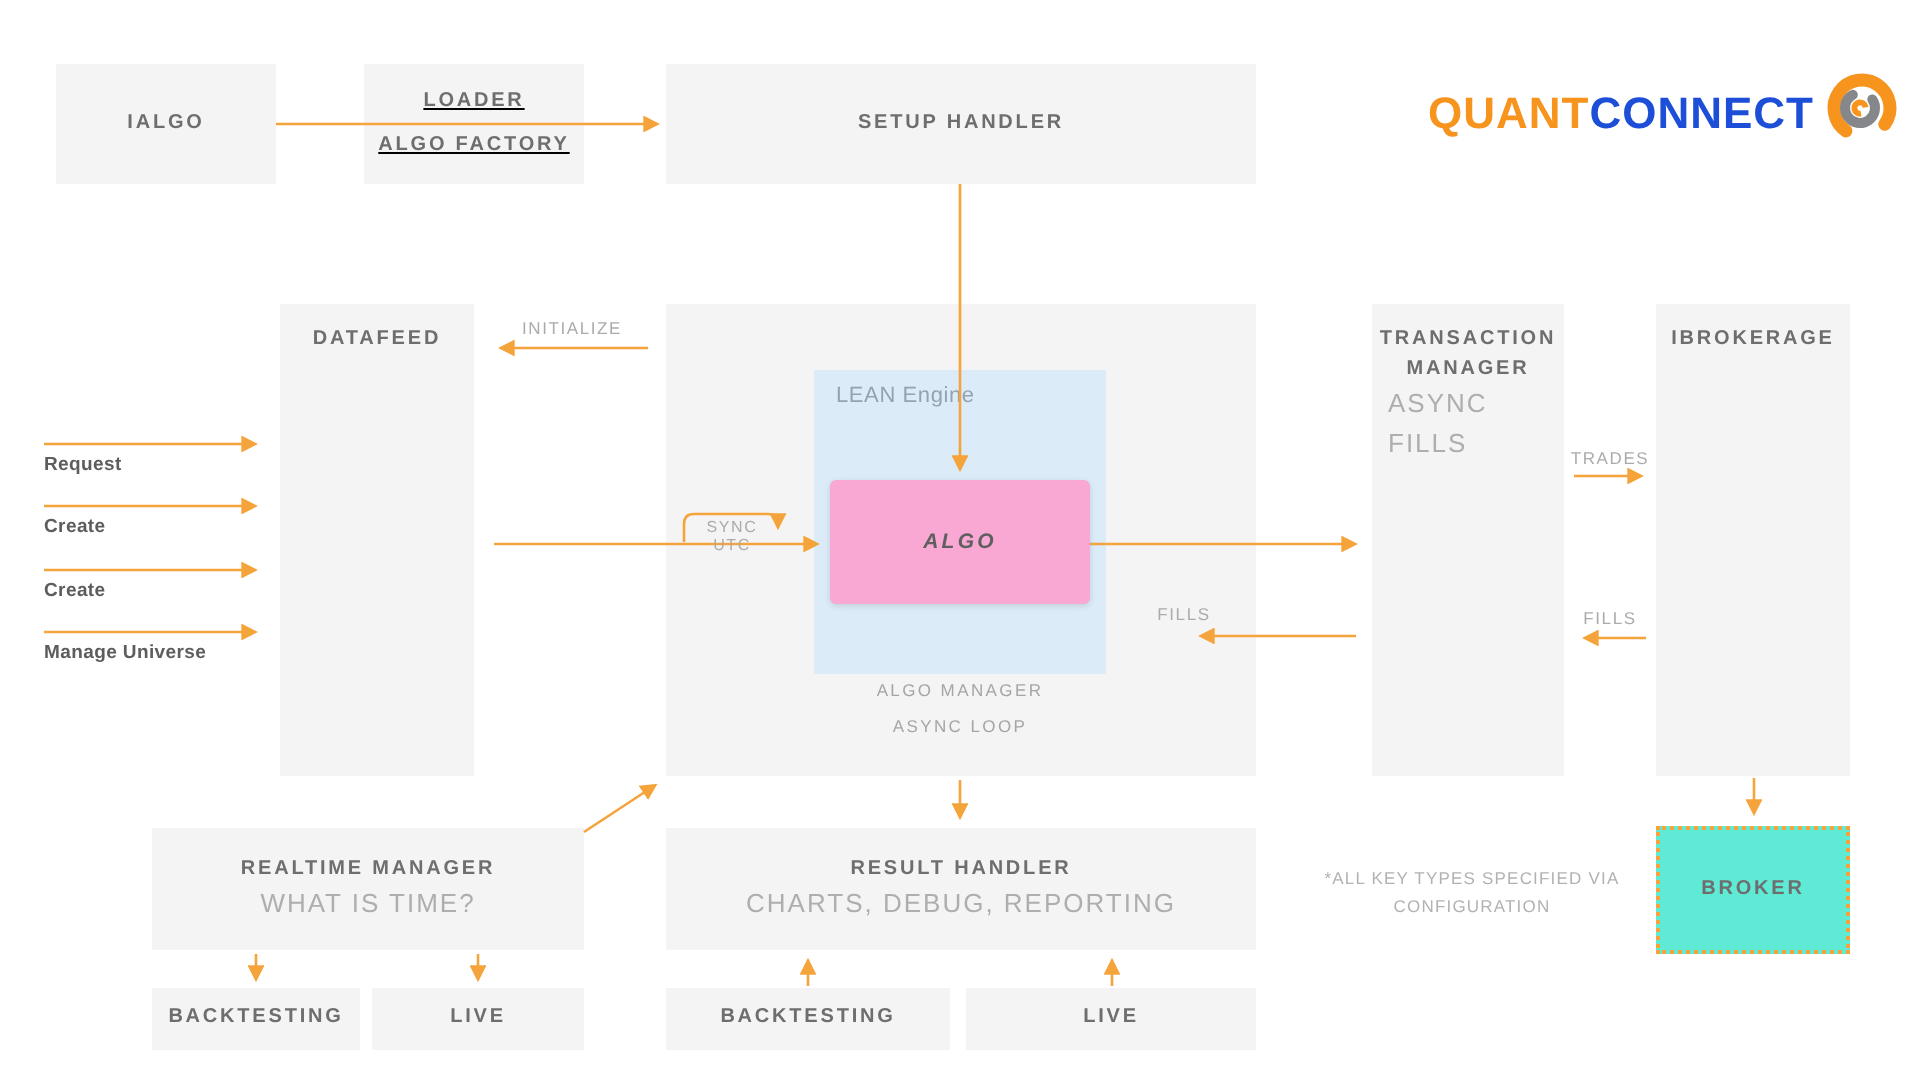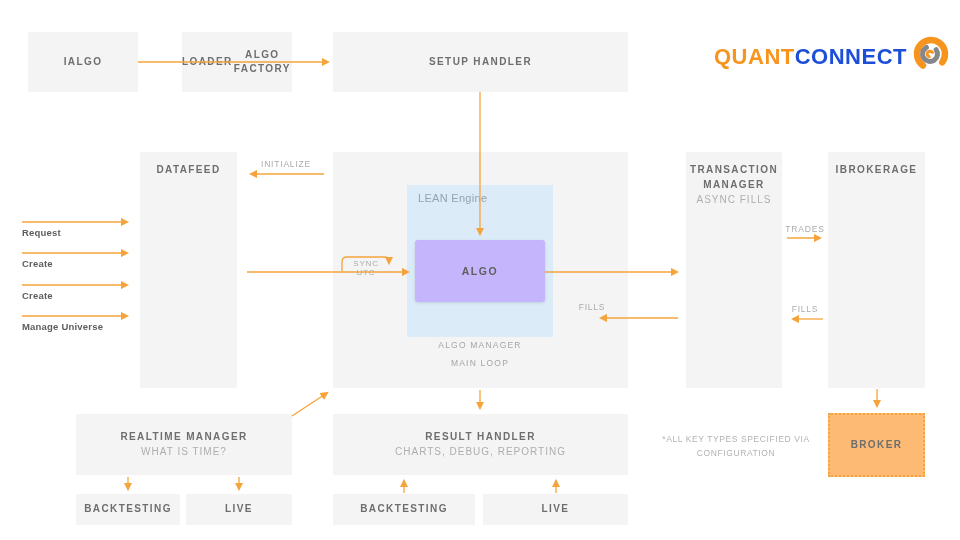--- a/index.html
+++ b/index.html
@@ -2,34 +2,34 @@
 <html><head>
 <meta charset="utf-8">
 <style>
   html,body{margin:0;padding:0;background:#ffffff;}
   .canvas{
     position:relative;width:960px;height:540px;background:#ffffff;overflow:hidden;
     font-family:"Liberation Sans","DejaVu Sans",sans-serif;
   }
   .box{position:absolute;background:#f4f4f4;z-index:1;box-sizing:border-box;}
   .title{font-size:10px;font-weight:700;color:#6e6e6e;letter-spacing:1.4px;text-align:center;line-height:1.45;}
-  .subtitle{font-size:10px;font-weight:400;color:#aeaeae;letter-spacing:1px;text-align:left;line-height:1.5;}
+  .subtitle{font-size:13px;font-weight:400;color:#aeaeae;letter-spacing:1px;text-align:left;line-height:1.5;}
   .v-center{display:flex;flex-direction:column;align-items:center;justify-content:center;}
   .t-top{display:flex;flex-direction:column;align-items:center;padding-top:11px;}
-  .spread{display:flex;flex-direction:row;align-items:center;justify-content:space-between;padding:12px 0;}
+  .spread{display:flex;flex-direction:column;align-items:center;justify-content:space-between;padding:12px 0;text-decoration:underline;}
   .blue-box{position:absolute;background:#dcebf8;z-index:2;}
   .lean-label{position:absolute;left:11px;top:7px;font-size:11px;color:#93a3b1;letter-spacing:.3px;}
-  .algo-box{position:absolute;background:#c4b5fd;border-radius:3px;z-index:3;
-    box-shadow:0 1px 3px rgba(0,0,0,.12);display:flex;align-items:center;justify-content:center;}
+  .algo-box{position:absolute;background:#f9a8d4;border-radius:3px;z-index:3;
+    box-shadow:0 1px 3px rgba(0,0,0,.12);display:flex;align-items:center;justify-content:center;font-style:italic;}
   .algo-title{font-size:10.5px;font-weight:700;color:#5f5f5f;letter-spacing:1.6px;}
   .inner-caption{position:absolute;z-index:4;font-size:8.5px;color:#a5a5a5;letter-spacing:1.2px;text-align:center;width:200px;}
   .edge-label{position:absolute;z-index:6;font-size:8.5px;color:#ababab;letter-spacing:.8px;text-align:center;}
   .input-label{position:absolute;z-index:6;font-size:9.5px;font-weight:700;color:#5d5d5d;letter-spacing:.2px;}
   .note{position:absolute;z-index:6;font-size:8.5px;color:#b2b2b2;letter-spacing:.6px;text-align:center;line-height:1.7;}
-  .broker-box{position:absolute;background:#fdba74;border:2px dotted #f5a43c;z-index:1;
+  .broker-box{position:absolute;background:#5eead4;border:2px dotted #f5a43c;z-index:1;
     display:flex;align-items:center;justify-content:center;box-sizing:border-box;}
   .arrow-layer{position:absolute;left:0;top:0;z-index:5;pointer-events:none;}
   .logo{position:absolute;left:714px;top:40px;display:flex;align-items:center;z-index:1;}
   .logo-text{font-size:22px;font-weight:700;letter-spacing:.5px;line-height:1;}
   .logo-orange{color:#f7941e;}
   .logo-gray{color:#1d4ed8;}
   .logo-icon{margin-left:4px;margin-top:-6px;}
 </style>
 </head>
 <body>
@@ -67,21 +67,21 @@
 
   <div class="blue-box" style="left:407px;top:185px;width:146px;height:152px;">
     <div class="lean-label">LEAN Engine</div>
   </div>
 
   <div class="algo-box" style="left:415px;top:240px;width:130px;height:62px;">
     <div class="algo-title">ALGO</div>
   </div>
 
   <div class="inner-caption" style="left:380px;top:340px;">ALGO MANAGER</div>
-  <div class="inner-caption" style="left:380px;top:358px;">MAIN LOOP</div>
+  <div class="inner-caption" style="left:380px;top:358px;">ASYNC LOOP</div>
 
   <div class="box t-top" style="left:686px;top:152px;width:96px;height:236px;padding-left:8px;padding-right:8px;">
     <div class="title">TRANSACTION MANAGER</div>
     <div class="subtitle">ASYNC FILLS</div>
   </div>
 
   <div class="box t-top" style="left:828px;top:152px;width:97px;height:236px;">
     <div class="title">IBROKERAGE</div>
   </div>
 

